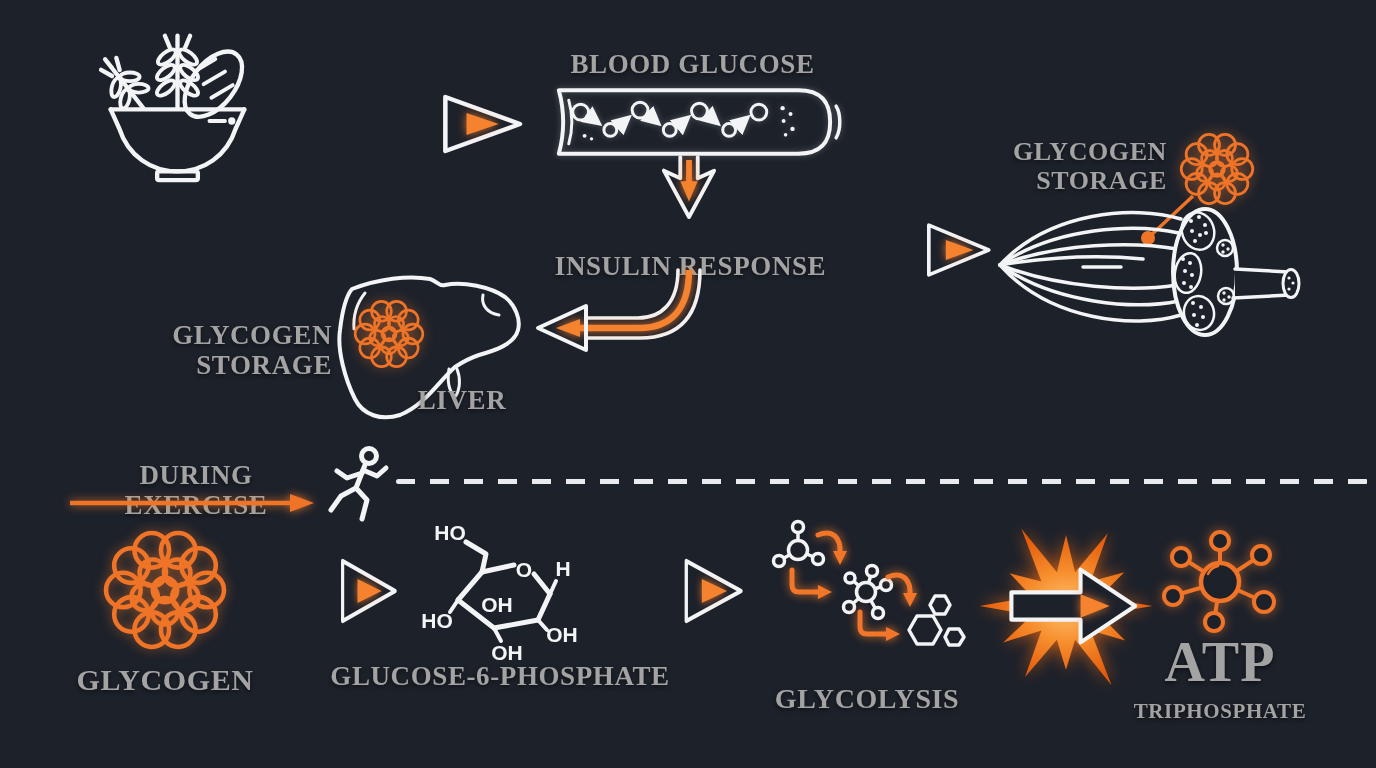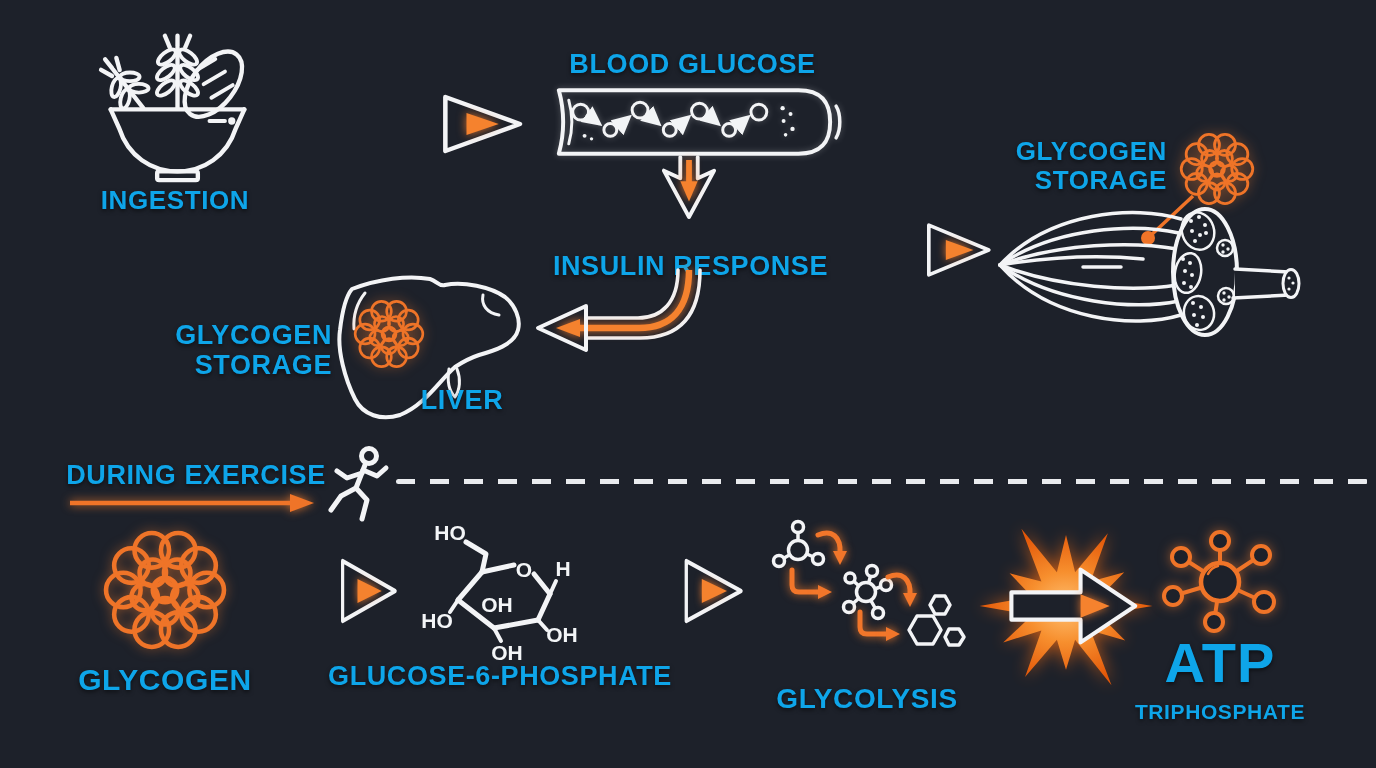--- a/index.html
+++ b/index.html
@@ -2,23 +2,24 @@
 <html><head>
 <meta charset="utf-8">
 <style>
   html,body{margin:0;padding:0;background:#14171d;}
   .stage{
     position:relative;width:1376px;height:768px;overflow:hidden;
     background:#1d212a;
     font-family:"Liberation Sans","DejaVu Sans",sans-serif;
   }
   .label{
-    position:absolute;color:#0ea5e9;font-weight:bold;text-align:center;
+    position:absolute;color:#a3a3a3;font-weight:bold;text-align:center;
     letter-spacing:.6px;line-height:1.1;
     text-shadow:0 2px 4px rgba(0,0,0,.55);
+    font-family:Liberation Serif, serif;
   }
   .label.right{text-align:right;}
   .label.left{text-align:center;}
   svg{position:absolute;overflow:visible;}
   .wstroke{stroke:#f3f4f6;fill:none;stroke-linecap:round;stroke-linejoin:round;}
   .oglow{filter:drop-shadow(0 0 5px rgba(244,124,45,.85));}
   .softglow{filter:drop-shadow(0 0 6px rgba(244,124,45,.55));}
   .wglow{filter:drop-shadow(0 0 3px rgba(255,255,255,.25));}
   .blurred{filter:blur(9px);opacity:.8;}
   .dashline{
@@ -124,21 +125,20 @@
       </g>
 
       <path d="M 16,84 L 154,84"></path>
       <path d="M 16,84 L 25,104 C 34,132 58,148 85,148 C 112,148 136,132 145,104 L 154,84"></path>
       <path d="M 118,96 L 134,96" stroke-width="4"></path>
       <circle cx="141" cy="96" r="1.5" fill="#f3f4f6"></circle>
       <rect x="64" y="148" width="42" height="9" rx="2"></rect>
     </g>
   </svg>
   <div class="label" style="left:50px;top:186px;width:250px;font-size:26px">
-    <div>INGESTION</div>
   </div>
 
   <svg style="left:278px;top:94px" width="247" height="60" viewBox="0 0 245 60" preserveAspectRatio="none">
     <use href="#arrowLongG"></use>
   </svg>
 
   <div class="label" style="left:540px;top:50px;width:305px;font-size:27px">BLOOD GLUCOSE</div>
   <svg style="left:543px;top:84px" width="302" height="76" viewBox="0 0 305 76" class="wglow">
     <g class="wstroke" stroke-width="4">
       <path d="M 16,6 H 258 C 282,6 290,19 290,38 C 290,57 282,70 258,70 H 16 C 22,48 22,28 16,6 Z"></path>

